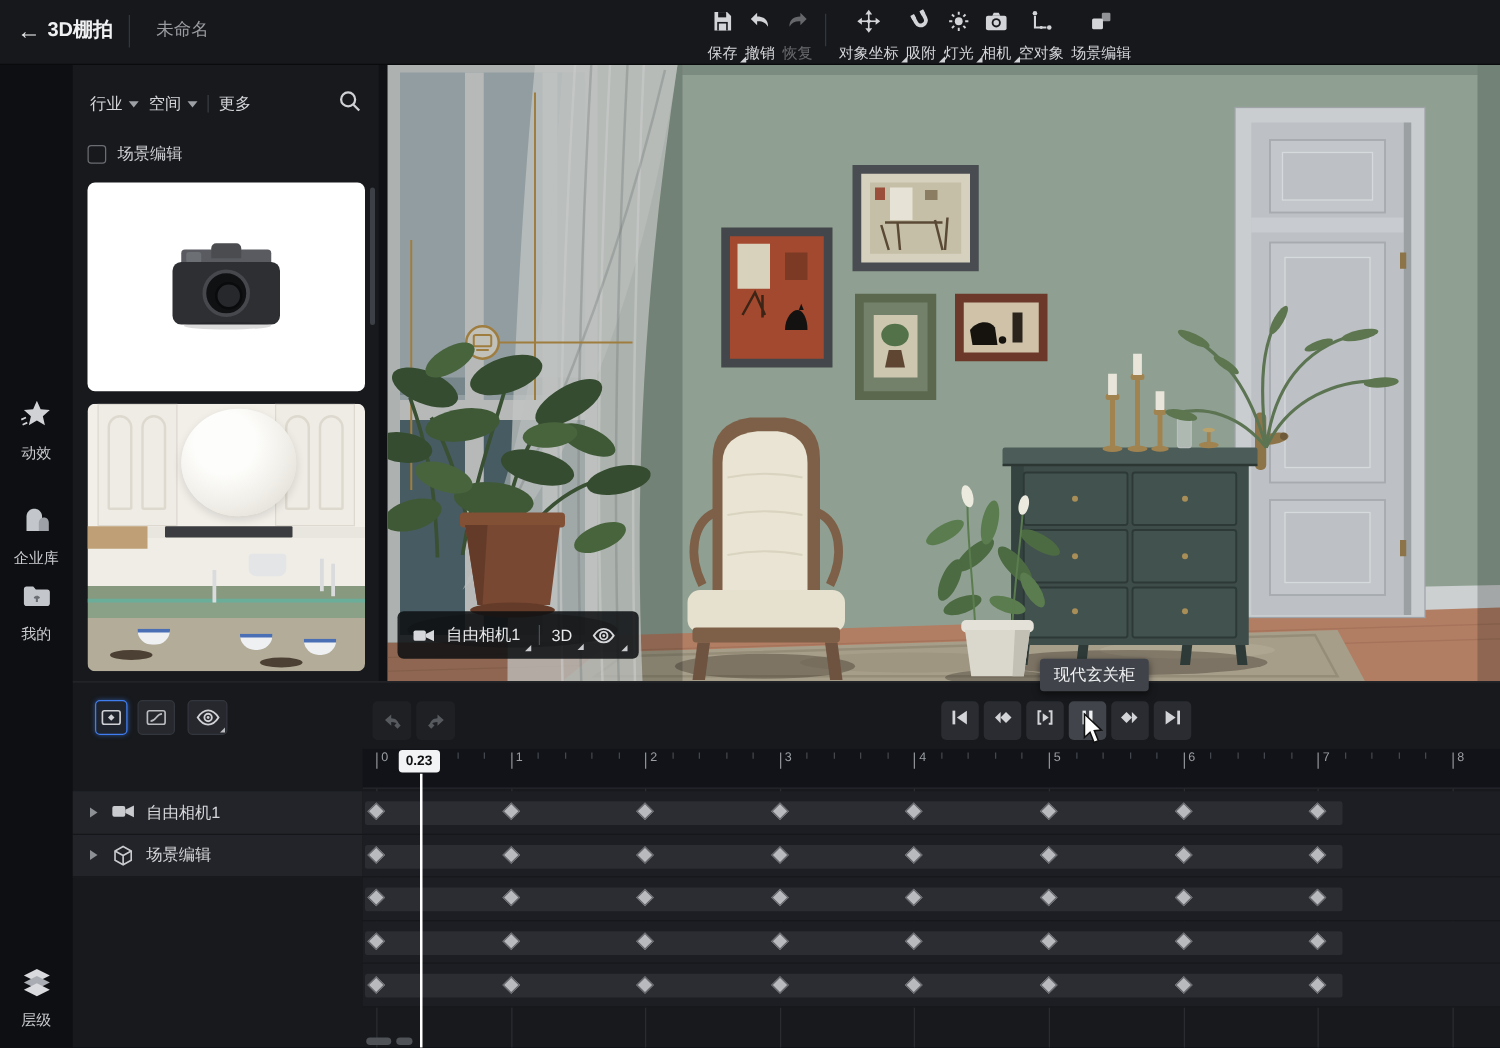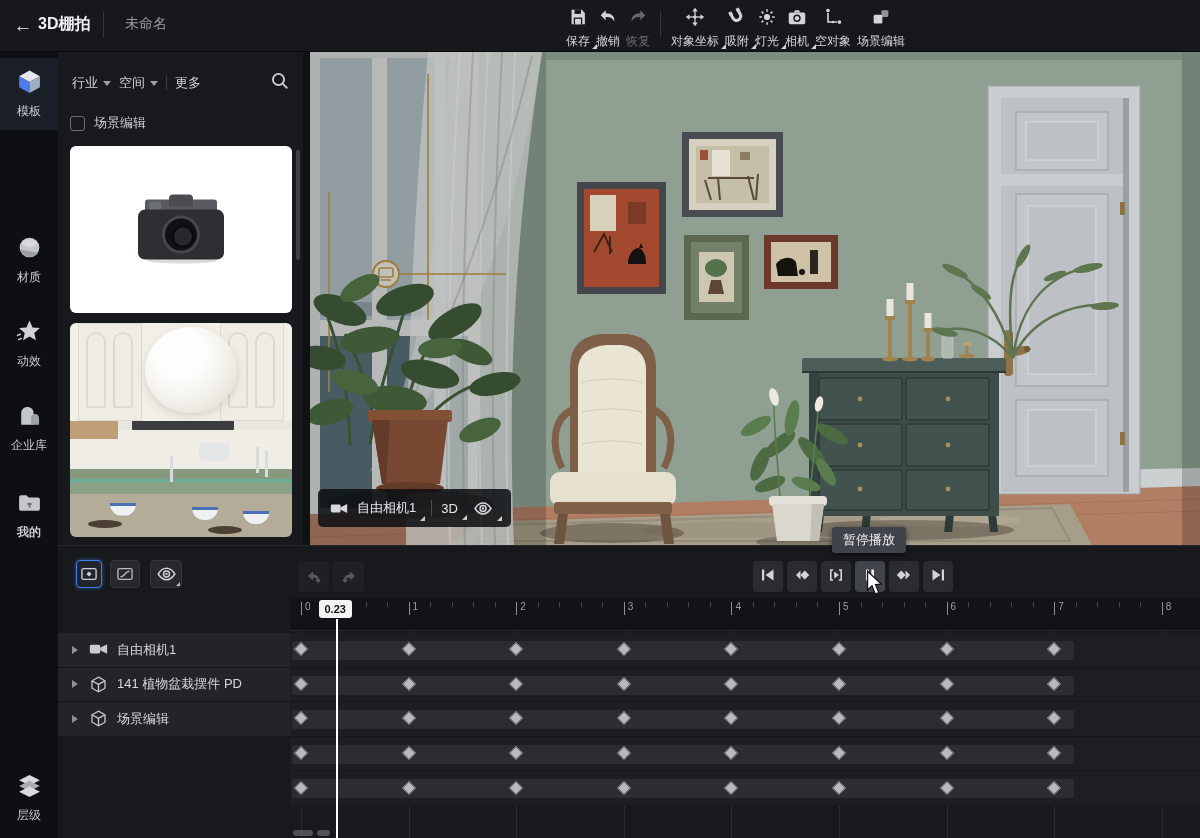--- a/index.html
+++ b/index.html
@@ -212,54 +212,38 @@
         <span class="ic"><svg width="22" height="22" viewBox="0 0 24 24">
             <rect x="4" y="9.5" width="9.5" height="9.5" rx="1.4" fill="#d2d4d7"></rect>
             <rect x="12.5" y="4.5" width="7.5" height="7.5" rx="1.2" fill="#d2d4d7" opacity=".65"></rect>
           </svg></span>
         <span class="lbl">场景编辑</span>
       </div>
     </div>
 </div>
 
 <div class="sidebar" id="sidebar">
-    <div class="sb-item active" style="top: 6px;">
-      <span class="ic"><svg width="27" height="27" viewBox="0 0 26 26">
-          <polygon points="13,2.5 23,8 13,13.5 3,8" fill="#e3e8f0"></polygon>
-          <polygon points="3,8 13,13.5 13,24 3,18.5" fill="#4e7ce8"></polygon>
-          <polygon points="23,8 13,13.5 13,24 23,18.5" fill="#9fb0c6"></polygon>
-        </svg></span>
-      <span class="lbl">模板</span>
-    </div>
-    <div class="sb-item" style="top: 172px;">
-      <span class="ic"><svg width="27" height="27" viewBox="0 0 26 26">
-          <circle cx="13" cy="13" r="9.5" fill="#c3c6cb"></circle>
-          <path d="M4.5 15a9.5 9.5 0 0 0 17 3" fill="#8f939a" opacity=".75"></path>
-          <path d="M5 9.5 A9.5 9.5 0 0 1 21 9.5 L13 13z" fill="#e2e4e8" opacity=".6"></path>
-        </svg></span>
-      <span class="lbl">材质</span>
-    </div>
     <div class="sb-item" style="top: 340px;">
       <span class="ic"><svg width="27" height="27" viewBox="0 0 26 26">
           <path d="M5 22V11c0-3.6 2.6-6.2 6-6.2s6 2.6 6 6.2V22z" fill="#c3c6cb"></path>
           <path d="M14.5 22v-6.3c0-2.6 1.8-4.2 4-4.2s3.7 1.6 3.7 4.2V22z" fill="#9da0a6"></path>
         </svg></span>
       <span class="lbl">企业库</span>
     </div>
     <div class="sb-item" style="top: 256px;">
       <span class="ic"><svg width="27" height="27" viewBox="0 0 26 26">
           <path d="M13 2.5l2.9 6.6 7.1.6-5.4 4.7 1.6 7-6.2-3.7-6.2 3.7 1.6-7L3 9.7l7.1-.6z" fill="#d0d2d6"></path>
           <g stroke="#d0d2d6" stroke-width="1.4">
             <line x1="1" y1="17" x2="4.6" y2="15.4"></line>
             <line x1="2" y1="21" x2="5.6" y2="19.4"></line>
           </g>
         </svg></span>
       <span class="lbl">动效</span>
     </div>
-    <div class="sb-item" style="top: 427px; font-weight: bold;">
+    <div class="sb-item" style="top: 401px;">
       <span class="ic"><svg width="27" height="27" viewBox="0 0 26 26">
           <path d="M3 8c0-1.1.9-2 2-2h5.2l2 2.2H21c1.1 0 2 .9 2 2V19c0 1.1-.9 2-2 2H5c-1.1 0-2-.9-2-2z" fill="#c3c6cb"></path>
           <path d="M13 18v-4.4M13 13.6l-2 1.3M13 13.6l2 1.3" stroke="#6b6e74" stroke-width="1.6" fill="none"></path>
         </svg></span>
       <span class="lbl">我的</span>
     </div>
     <div class="sb-item" style="top: 710px;">
       <span class="ic"><svg width="27" height="27" viewBox="0 0 26 26">
           <polygon points="13,3 23,8 13,13 3,8" fill="#d8dade"></polygon>
           <polygon points="13,8.5 23,13.5 13,18.5 3,13.5" fill="#a9acb2"></polygon>
@@ -695,30 +679,20 @@
   <div class="tl-names" id="tl-names">
       <div class="name-row">
         <i class="exp-caret"></i>
         <span class="ic">
           <svg width="19" height="19" viewBox="0 0 22 22">
             <rect x="1" y="5.5" width="12" height="10" rx="1.8" fill="#c9cbce"></rect>
             <path d="M13 9l8-4v11l-8-4z" fill="#c9cbce"></path>
           </svg>
         </span>
         <span class="lbl">自由相机1</span>
-      </div>
-      <div class="name-row">
-        <i class="exp-caret"></i>
-        <span class="ic">
-          <svg width="19" height="19" viewBox="0 0 22 22">
-            <path d="M11 2.5l7.5 4.2v8.6L11 19.5l-7.5-4.2V6.7z" stroke="#c9cbce" stroke-width="1.5" fill="none"></path>
-            <path d="M3.5 6.7L11 10.9l7.5-4.2M11 10.9v8.6" stroke="#c9cbce" stroke-width="1.5" fill="none"></path>
-          </svg>
-        </span>
-        <span class="lbl">141 植物盆栽摆件 PD</span>
       </div>
       <div class="name-row">
         <i class="exp-caret"></i>
         <span class="ic">
           <svg width="19" height="19" viewBox="0 0 22 22">
             <path d="M11 2.5l7.5 4.2v8.6L11 19.5l-7.5-4.2V6.7z" stroke="#c9cbce" stroke-width="1.5" fill="none"></path>
             <path d="M3.5 6.7L11 10.9l7.5-4.2M11 10.9v8.6" stroke="#c9cbce" stroke-width="1.5" fill="none"></path>
           </svg>
         </span>
         <span class="lbl">场景编辑</span>
@@ -846,18 +820,18 @@
           <div class="kf" style="left: 759.2px; top: 11.3px;"></div>
         </div>
       </div>
     <div class="playhead-line" id="playhead-line" style="left: 45.508px;"></div>
     <div class="playhead-label" id="playhead-label" style="left: 28.508px;">0.23</div>
     <div class="h-scroll1"></div>
     <div class="h-scroll2"></div>
   </div>
 </div>
 
-<div class="tooltip">暂停播放</div>
+<div class="tooltip">现代玄关柜</div>
 <div class="cursor">
   <svg width="18" height="26" viewBox="0 0 14 21">
       <path d="M1 1 L1 16.2 L4.6 12.8 L7.2 19.4 L10 18.2 L7.4 11.8 L12 11.4 Z" fill="#ffffff" stroke="#111" stroke-width="1"></path>
     </svg>
 </div>
 
 </body></html>

